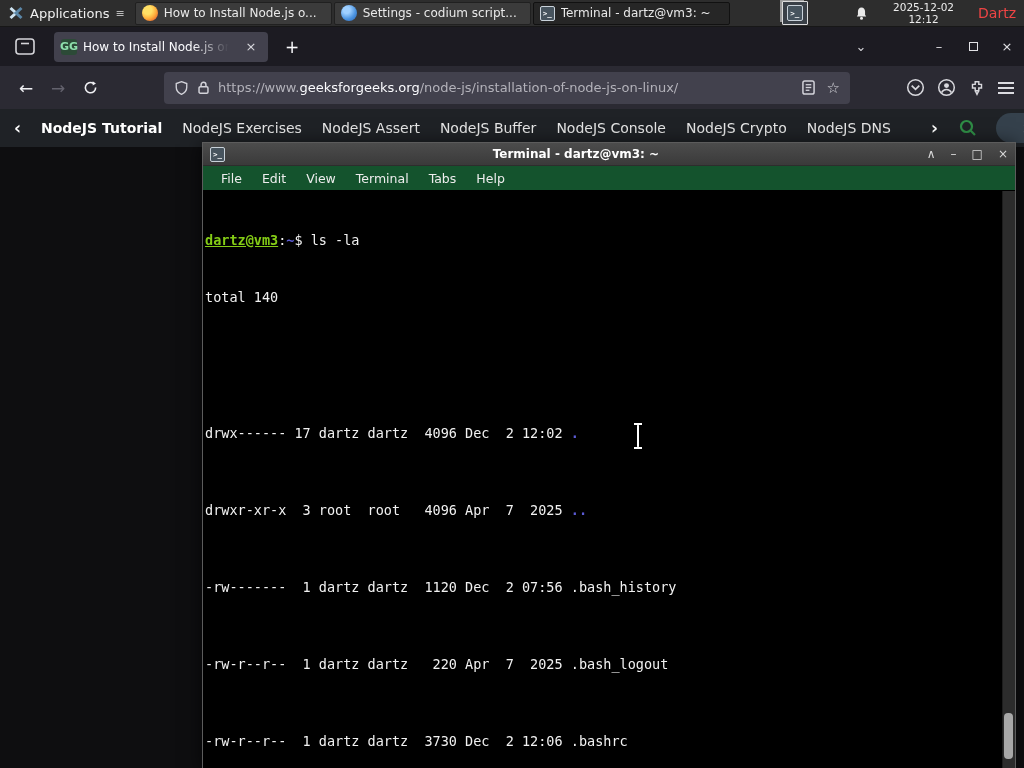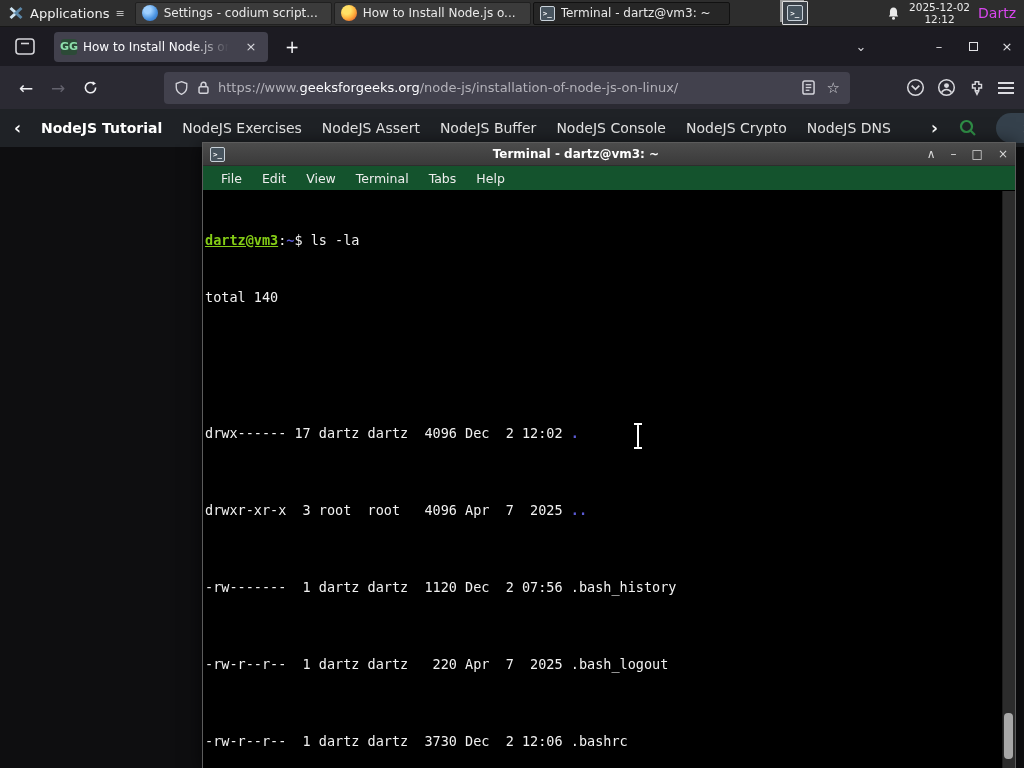--- a/index.html
+++ b/index.html
@@ -22,23 +22,23 @@
              background:radial-gradient(circle at 35% 32%, #ffe066 0 28%, #ffb13d 55%, #e8652c 85%, #c44a1e 100%); }
   .cod-ball { width:16px; height:16px; border-radius:50%;
               background:radial-gradient(circle at 35% 32%, #9fd0ff 0 22%, #4b93e0 60%, #2a64b4 100%); }
   .term-sq { width:15px; height:15px; background:#47545e; border:1px solid #c9d2da; border-radius:2px;
              color:#fff; font-family:"DejaVu Sans Mono", monospace; font-size:7.5px; font-weight:bold;
              display:flex; align-items:center; justify-content:center; }
   .tray { margin-left:52px; }
   .tray-term { width:26px; height:24px; border:1px solid #dcdcdc; background:#3a4047; border-radius:1px;
                display:flex; align-items:center; justify-content:center; box-shadow:-3px -2px 0 -1px #9a9a9a; }
   .tray-term .term-sq { width:16px; height:16px; }
-  .status { margin-left:auto; display:flex; align-items:center; gap:8px; padding-right:8px; }
+  .status { margin-left:auto; display:flex; align-items:center; gap:24px; padding-right:8px; }
   .clock { text-align:center; font-size:10.5px; line-height:12px; color:#ededed; }
-  .user { font-size:14px; color:#d946ef; }
+  .user { font-size:14px; color:#ef4444; }
 
   
   .firefox { position:absolute; left:0; top:27px; width:1024px; height:741px; z-index:1; }
   .tabbar { height:39px; background:#1c1b22; display:flex; align-items:center; }
   .fxview { margin-left:10px; width:30px; height:28px; display:flex; align-items:center; justify-content:center; border-radius:4px; }
   .tab { margin-left:14px; width:214px; height:30px; background:#42414d; border-radius:4px;
          display:flex; align-items:center; gap:6px; padding:0 7px; color:#fbfbfe; font-size:12px; }
   .favicon { width:16px; height:16px; border-radius:3px; background:#2c4a37; color:#8fe0ad;
              font-size:11px; font-weight:bold; display:flex; align-items:center; justify-content:center; }
   .tab-title { flex:1; overflow:hidden; white-space:nowrap;
@@ -112,26 +112,26 @@
     <div class="app-menu">
       <svg width="16" height="16" viewBox="0 0 16 16">
         <path d="M2.5 3 L8 8 L2.5 13" stroke="#cfe4f2" stroke-width="3" fill="none"></path>
         <path d="M13.5 3 L8 8 L13.5 13" stroke="#5b87a8" stroke-width="3" fill="none"></path>
       </svg>
       <span>Applications</span>
       <span class="app-lines">≡</span>
     </div>
 
     <div class="taskbtn">
+      <span class="ticon fx-ball"></span>
+      <span class="tlabel">How to Install Node.js o...</span>
+    </div>
+    <div class="taskbtn">
       <span class="ticon cod-ball"></span>
       <span class="tlabel">Settings - codium script...</span>
-    </div>
-    <div class="taskbtn">
-      <span class="ticon fx-ball"></span>
-      <span class="tlabel">How to Install Node.js o...</span>
     </div>
     <div class="taskbtn active">
       <span class="term-sq">&gt;_</span>
       <span class="tlabel">Terminal - dartz@vm3: ~</span>
     </div>
 
     <div class="tray">
       <div class="tray-term">
         <span class="term-sq">&gt;_</span>
       </div>

